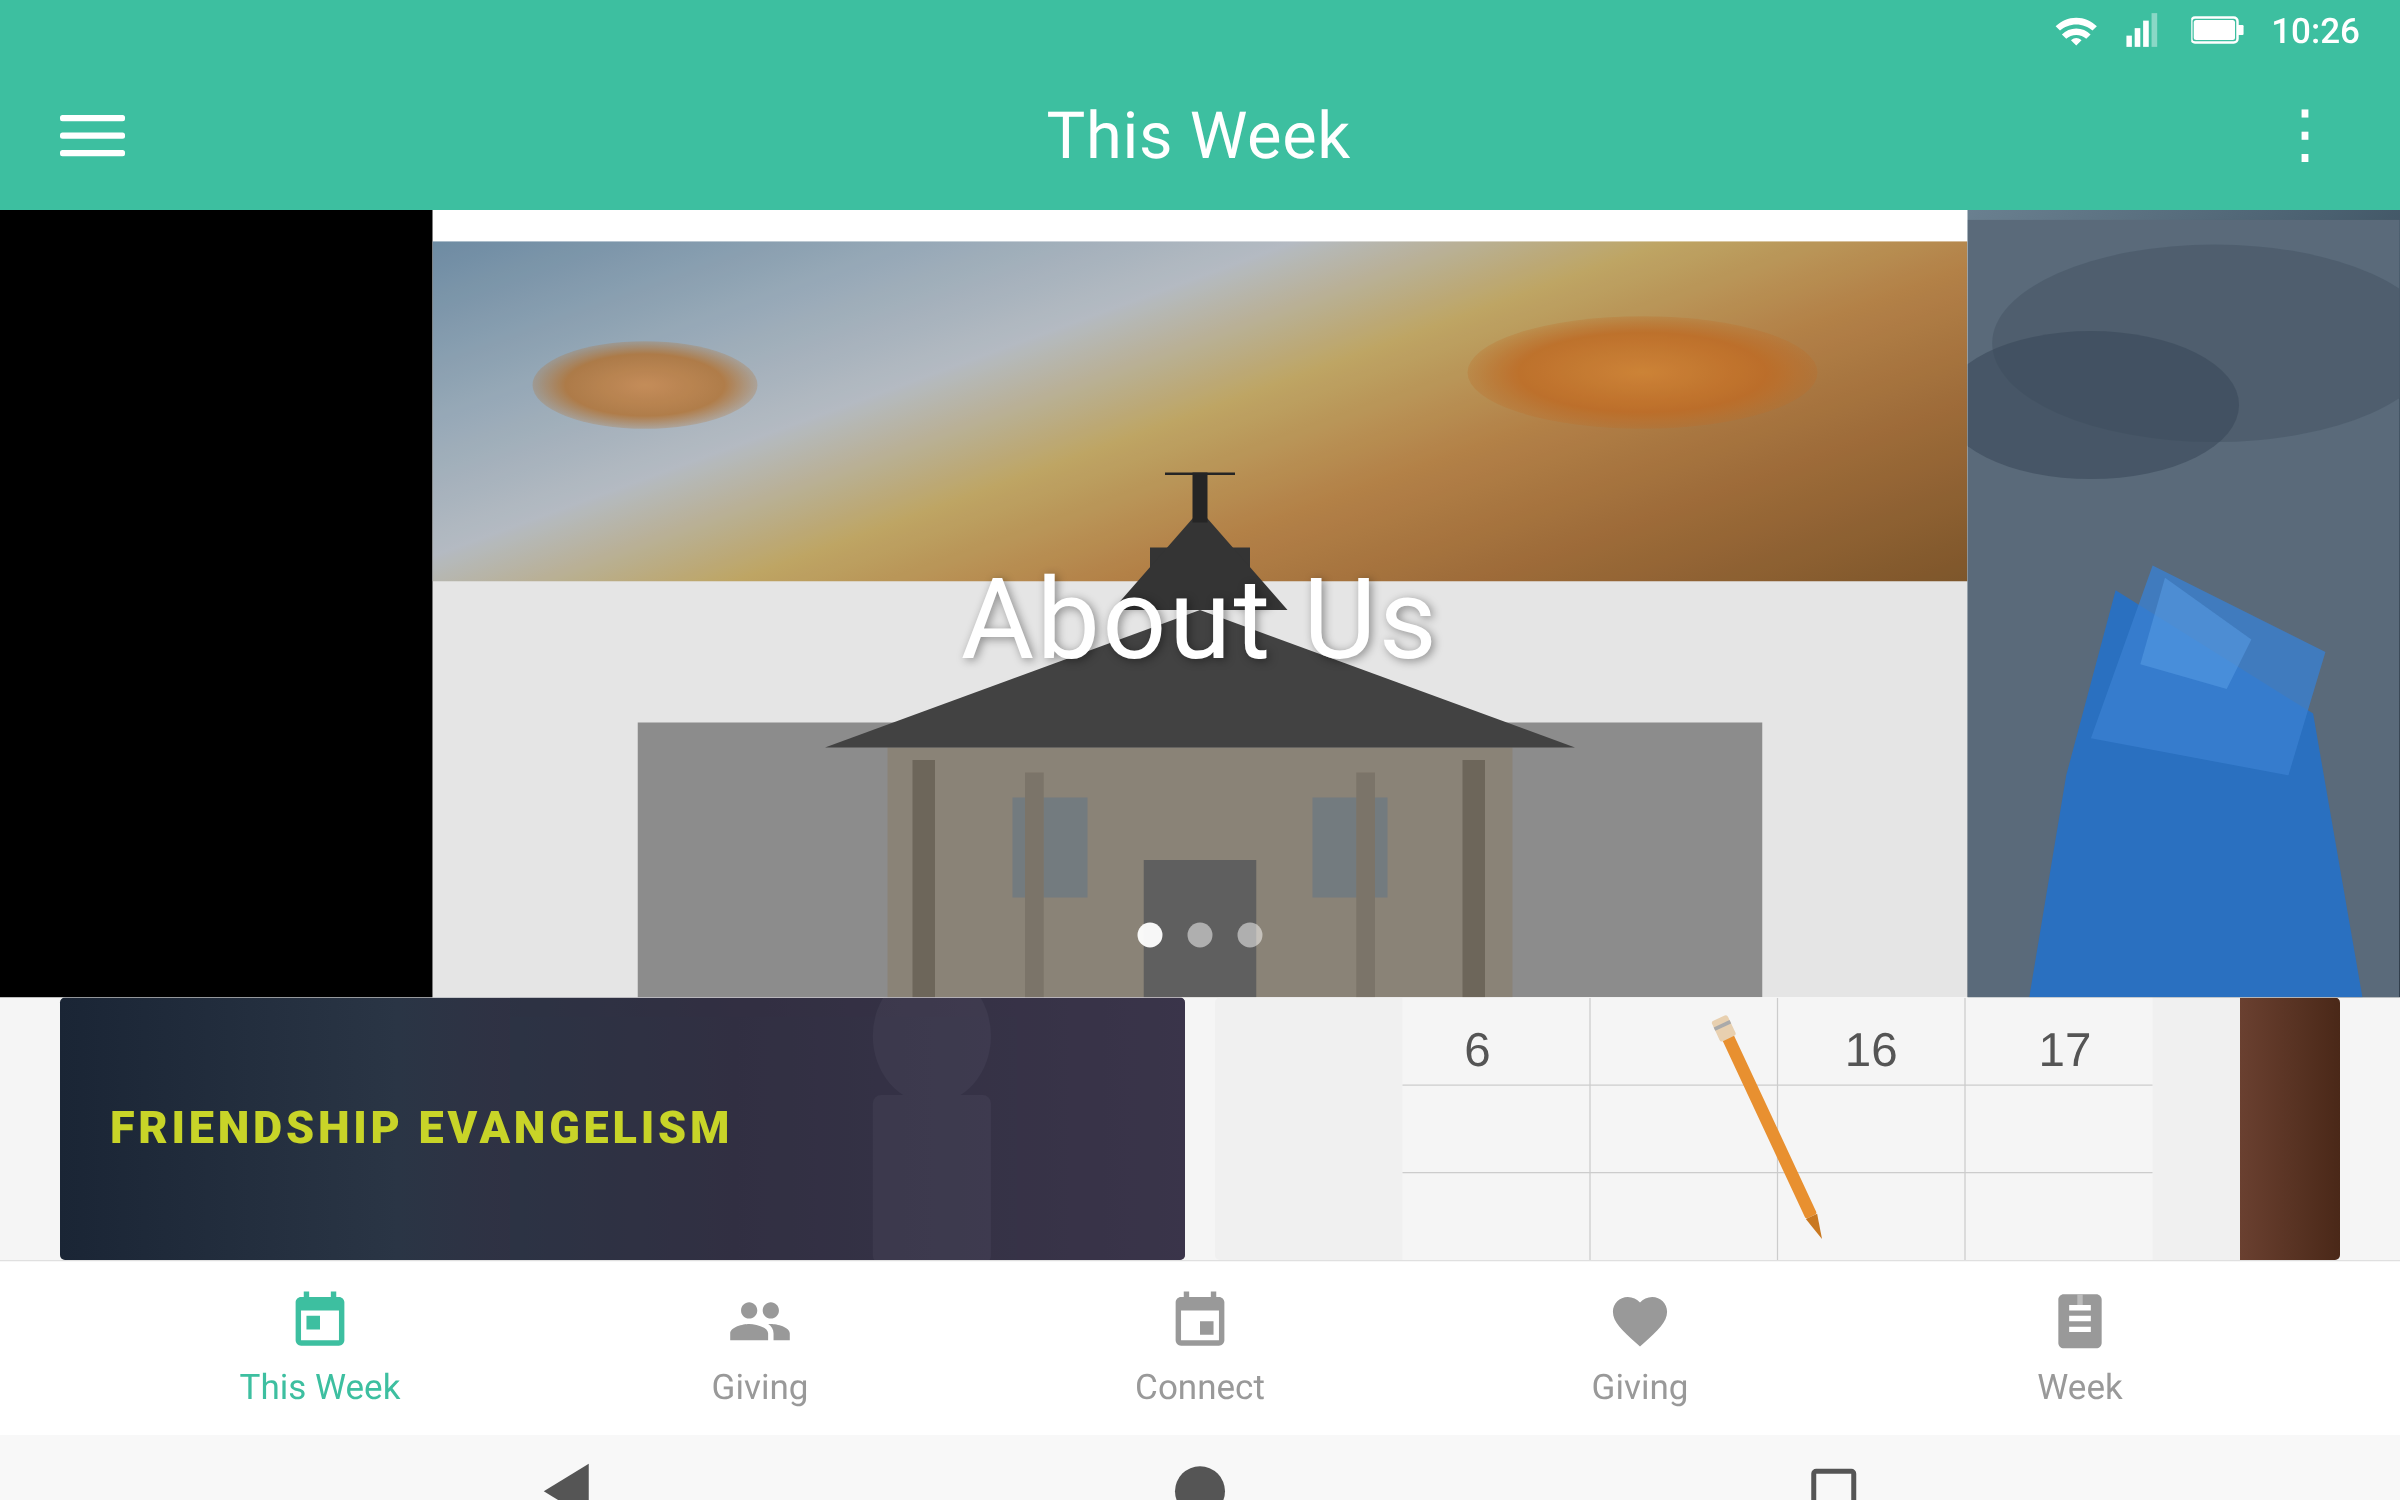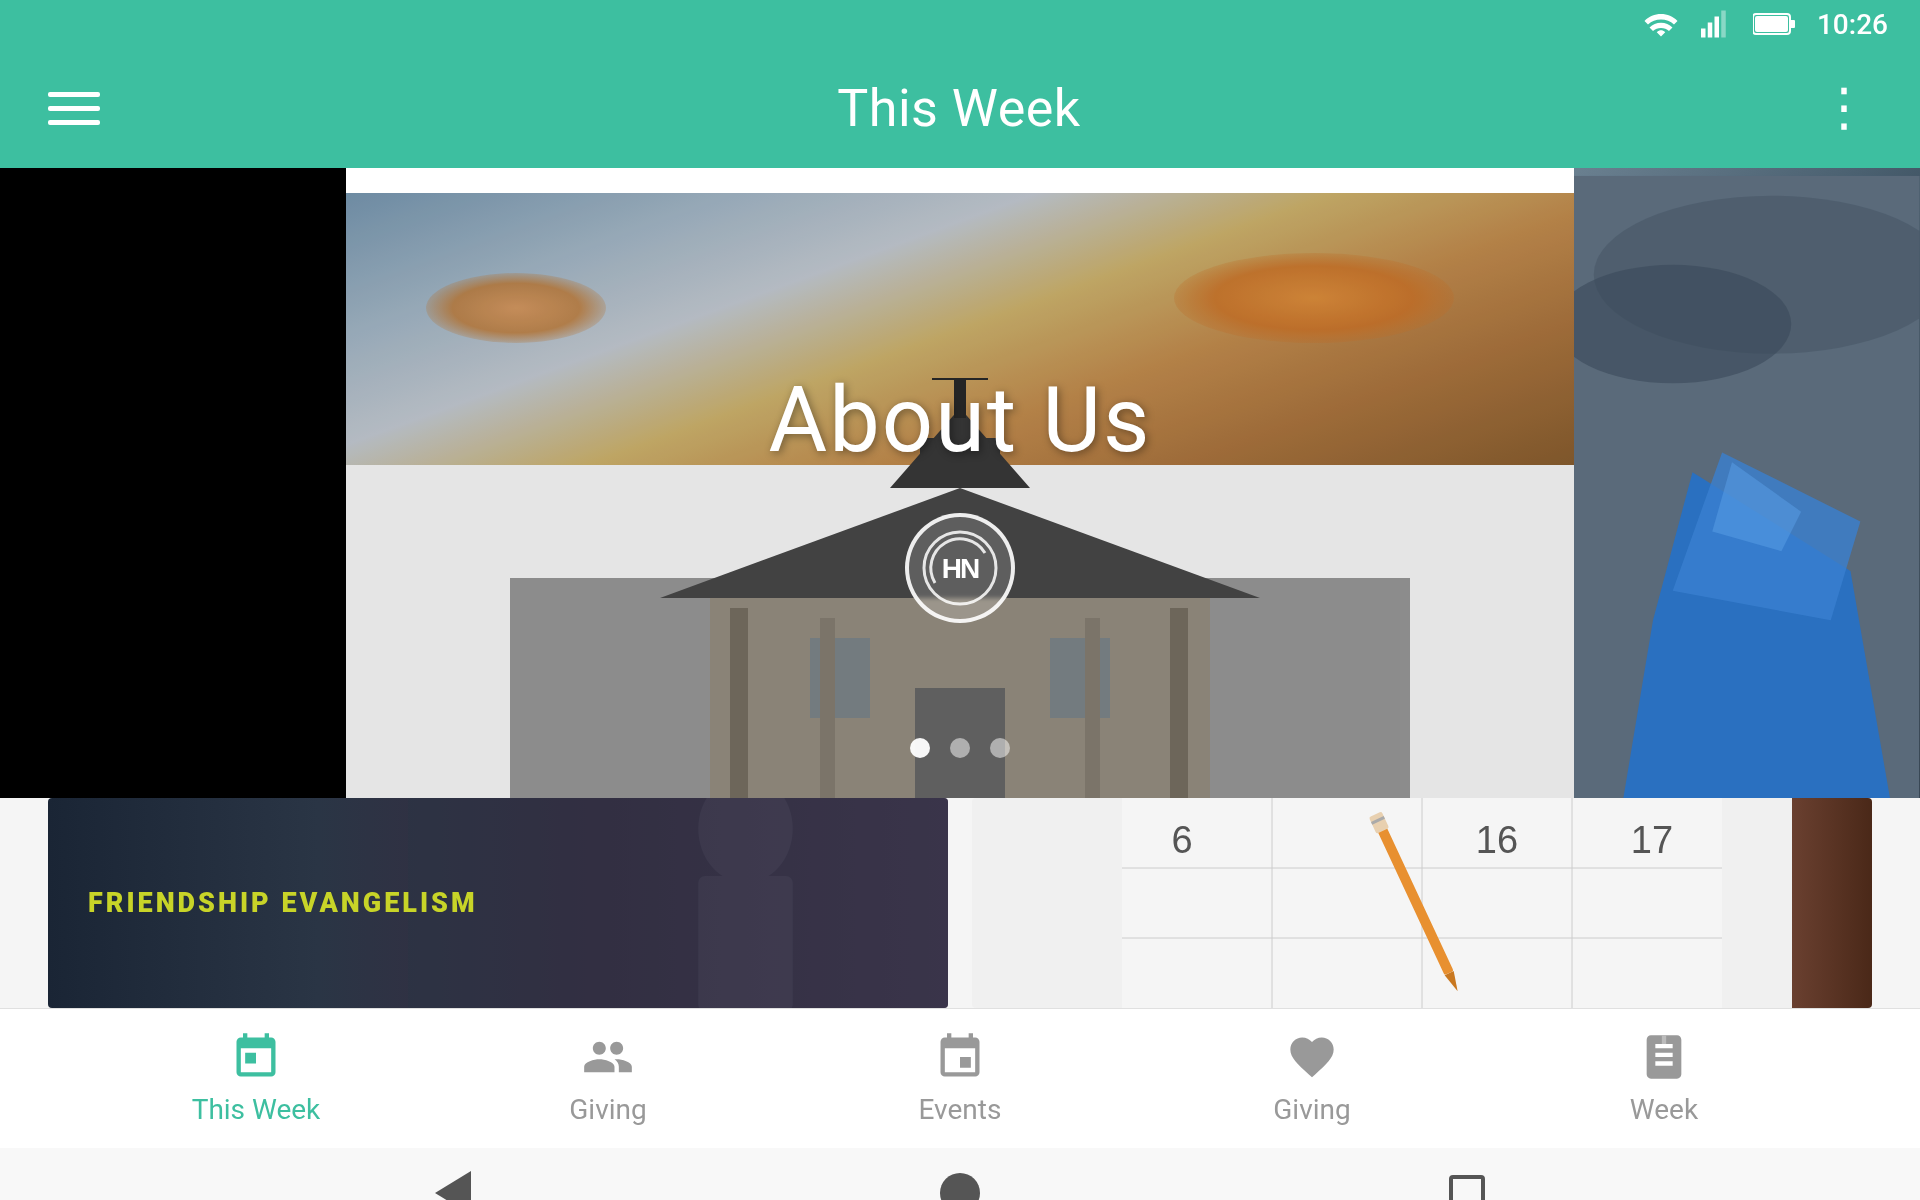--- a/index.html
+++ b/index.html
@@ -237,21 +237,21 @@
 
     .card-evangelism {
       background: linear-gradient(90deg, #1a2535 0%, #2a3545 30%, #3a2a40 60%, #4a3550 100%);
       display: flex;
       align-items: center;
       overflow: hidden;
     }
 
     .card-evangelism-text {
       color: #c8d428;
-      font-size: 27px;
+      font-size: 36px;
       font-weight: 900;
       text-transform: uppercase;
       letter-spacing: 3px;
       padding: 0 40px;
       z-index: 2;
       line-height: 1.2;
     }
 
     .card-calendar {
       background: #f0f0f0;
@@ -407,29 +407,20 @@
       <rect x="422" y="-10" width="56" height="12" fill="#2a2a2a"></rect>
 
       <rect x="220" y="230" width="18" height="190" fill="#7a7265"></rect>
       <rect x="660" y="230" width="18" height="190" fill="#7a7265"></rect>
       <rect x="310" y="240" width="15" height="180" fill="#8a8275"></rect>
       <rect x="575" y="240" width="15" height="180" fill="#8a8275"></rect>
     </svg>
 
     <div class="carousel-overlay">
       <span class="about-us-title">About Us</span>
-      <div class="hn-logo">
-
-        <svg width="80" height="80" viewBox="0 0 80 80">
-          <circle cx="40" cy="40" r="36" fill="none" stroke="rgba(255,255,255,0.85)" stroke-width="3"></circle>
-
-          <path d="M 65 25 A 28 28 0 0 0 15 55" fill="none" stroke="rgba(255,255,255,0.85)" stroke-width="3"></path>
-          <text x="40" y="50" text-anchor="middle" fill="white" font-size="28" font-weight="700" font-family="Arial">HN</text>
-        </svg>
-      </div>
     </div>
 
     <div class="carousel-dots">
       <div class="dot active"></div>
       <div class="dot"></div>
       <div class="dot"></div>
     </div>
   </div>
 
   <div class="carousel-right-panel">
@@ -503,21 +494,21 @@
     <svg width="52" height="52" viewBox="0 0 24 24" fill="#999">
       <path d="M16 11c1.66 0 2.99-1.34 2.99-3S17.66 5 16 5c-1.66 0-3 1.34-3 3s1.34 3 3 3zm-8 0c1.66 0 2.99-1.34 2.99-3S9.66 5 8 5C6.34 5 5 6.34 5 8s1.34 3 3 3zm0 2c-2.33 0-7 1.17-7 3.5V19h14v-2.5c0-2.33-4.67-3.5-7-3.5zm8 0c-.29 0-.62.02-.97.05 1.16.84 1.97 1.97 1.97 3.45V19h6v-2.5c0-2.33-4.67-3.5-7-3.5z"></path>
     </svg>
     <span class="nav-label">Giving</span>
   </div>
 
   <div class="nav-item">
     <svg width="52" height="52" viewBox="0 0 24 24" fill="#999">
       <path d="M17 12h-5v5h5v-5zM16 1v2H8V1H6v2H5c-1.11 0-1.99.9-1.99 2L3 19c0 1.1.89 2 2 2h14c1.1 0 2-.9 2-2V5c0-1.1-.9-2-2-2h-1V1h-2zm3 18H5V8h14v11z"></path>
     </svg>
-    <span class="nav-label">Events</span>
+    <span class="nav-label">Connect</span>
   </div>
 
   <div class="nav-item">
     <svg width="52" height="52" viewBox="0 0 24 24" fill="#999">
       <path d="M12 21.35l-1.45-1.32C5.4 15.36 2 12.28 2 8.5 2 5.42 4.42 3 7.5 3c1.74 0 3.41.81 4.5 2.09C13.09 3.81 14.76 3 16.5 3 19.58 3 22 5.42 22 8.5c0 3.78-3.4 6.86-8.55 11.54L12 21.35z"></path>
     </svg>
     <span class="nav-label">Giving</span>
   </div>
 
   <div class="nav-item">

